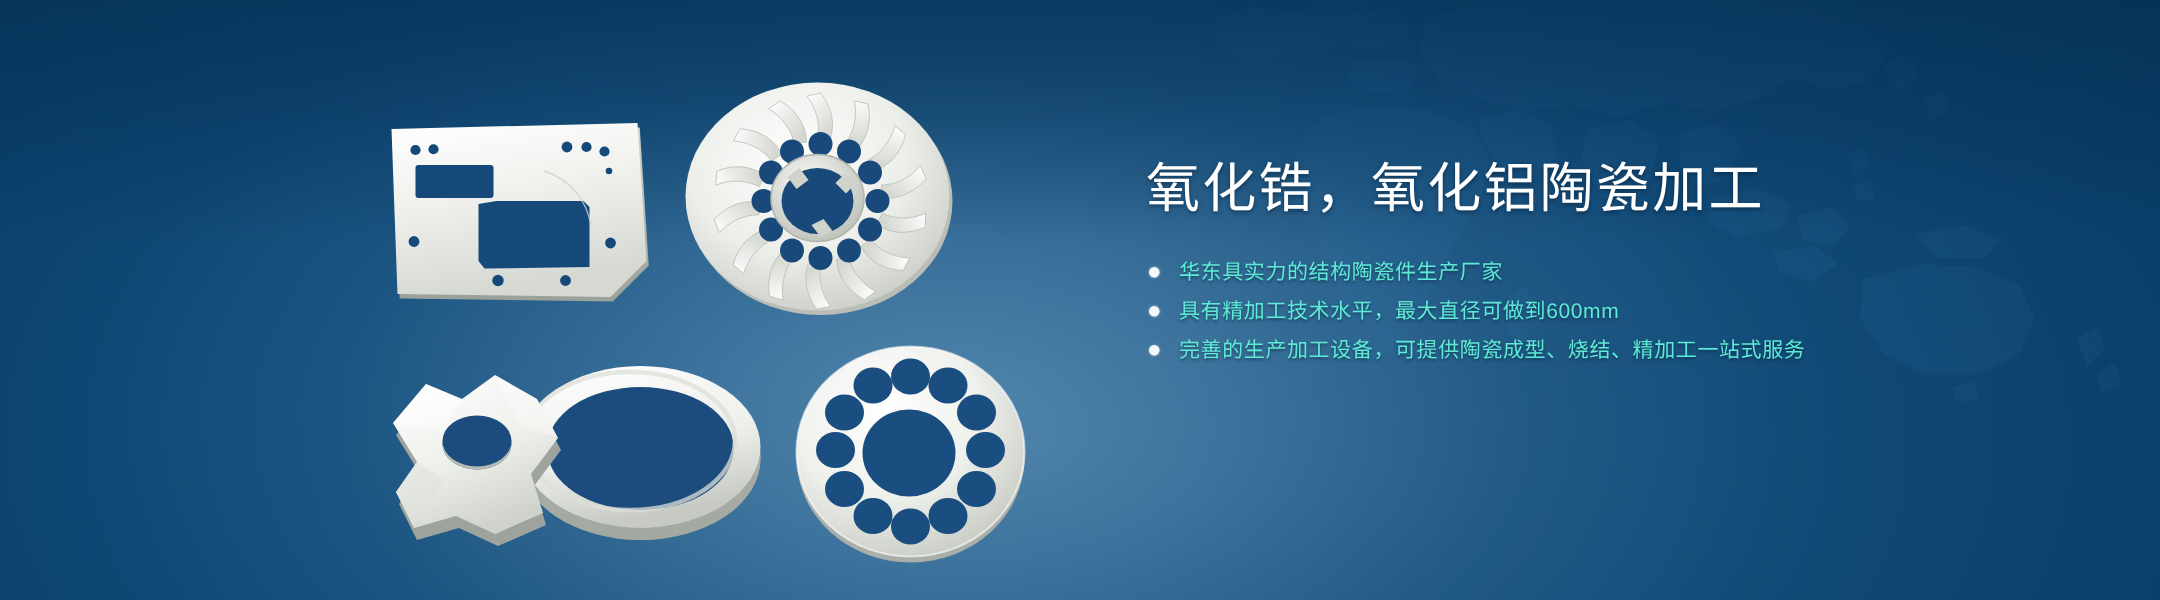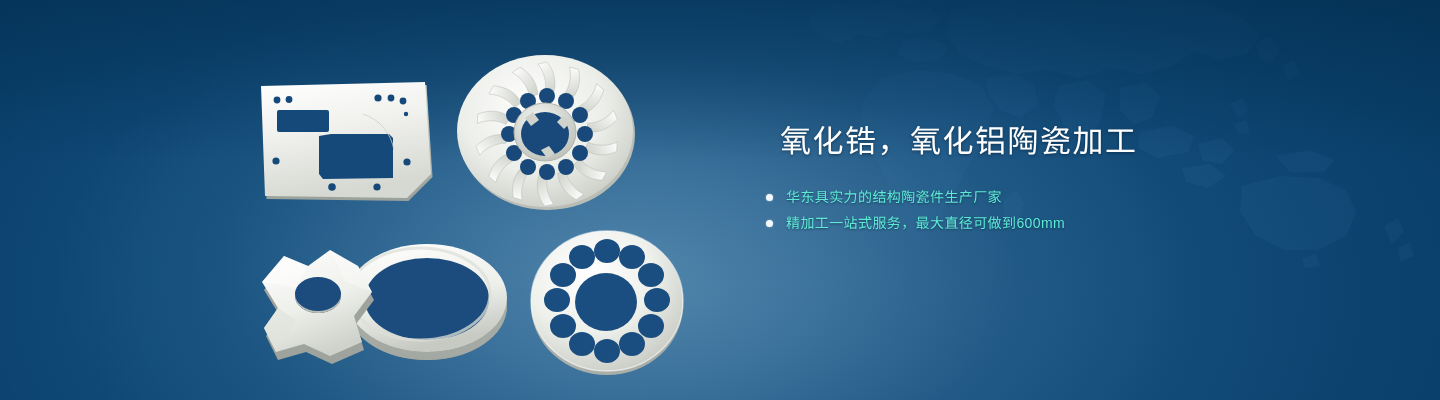--- a/index.html
+++ b/index.html
@@ -75,22 +75,22 @@
   .part-cross{left:252px; top:228px;}
   .part-disc{left:518px; top:222px;}
 
   
   .content{
     position:absolute;
     left:764px; top:106px;
     width:600px;
   }
   .headline{
-    margin:16px;
-    font-size:31px;
+    margin:0;
+    font-size:36px;
     line-height:40px;
     font-weight:400;
     letter-spacing:1.5px;
     color:#ffffff;
     text-shadow:0 1px 3px rgba(0,25,50,.55);
     white-space:nowrap;
   }
   .bullets{
     list-style:none;
     margin:26px 0 0 0;
@@ -390,18 +390,22 @@
 
   <div class="content">
     <h1 class="headline">氧化锆，氧化铝陶瓷加工</h1>
     <ul class="bullets">
       <li>
         <span class="dot"></span>
         <span>华东具实力的结构陶瓷件生产厂家</span>
       </li>
       <li>
         <span class="dot"></span>
-        <span>精加工一站式服务，最大直径可做到600mm</span>
+        <span>具有精加工技术水平，最大直径可做到600mm</span>
+      </li>
+      <li>
+        <span class="dot"></span>
+        <span>完善的生产加工设备，可提供陶瓷成型、烧结、精加工一站式服务</span>
       </li>
     </ul>
   </div>
 
 </div>
 
 </body></html>

